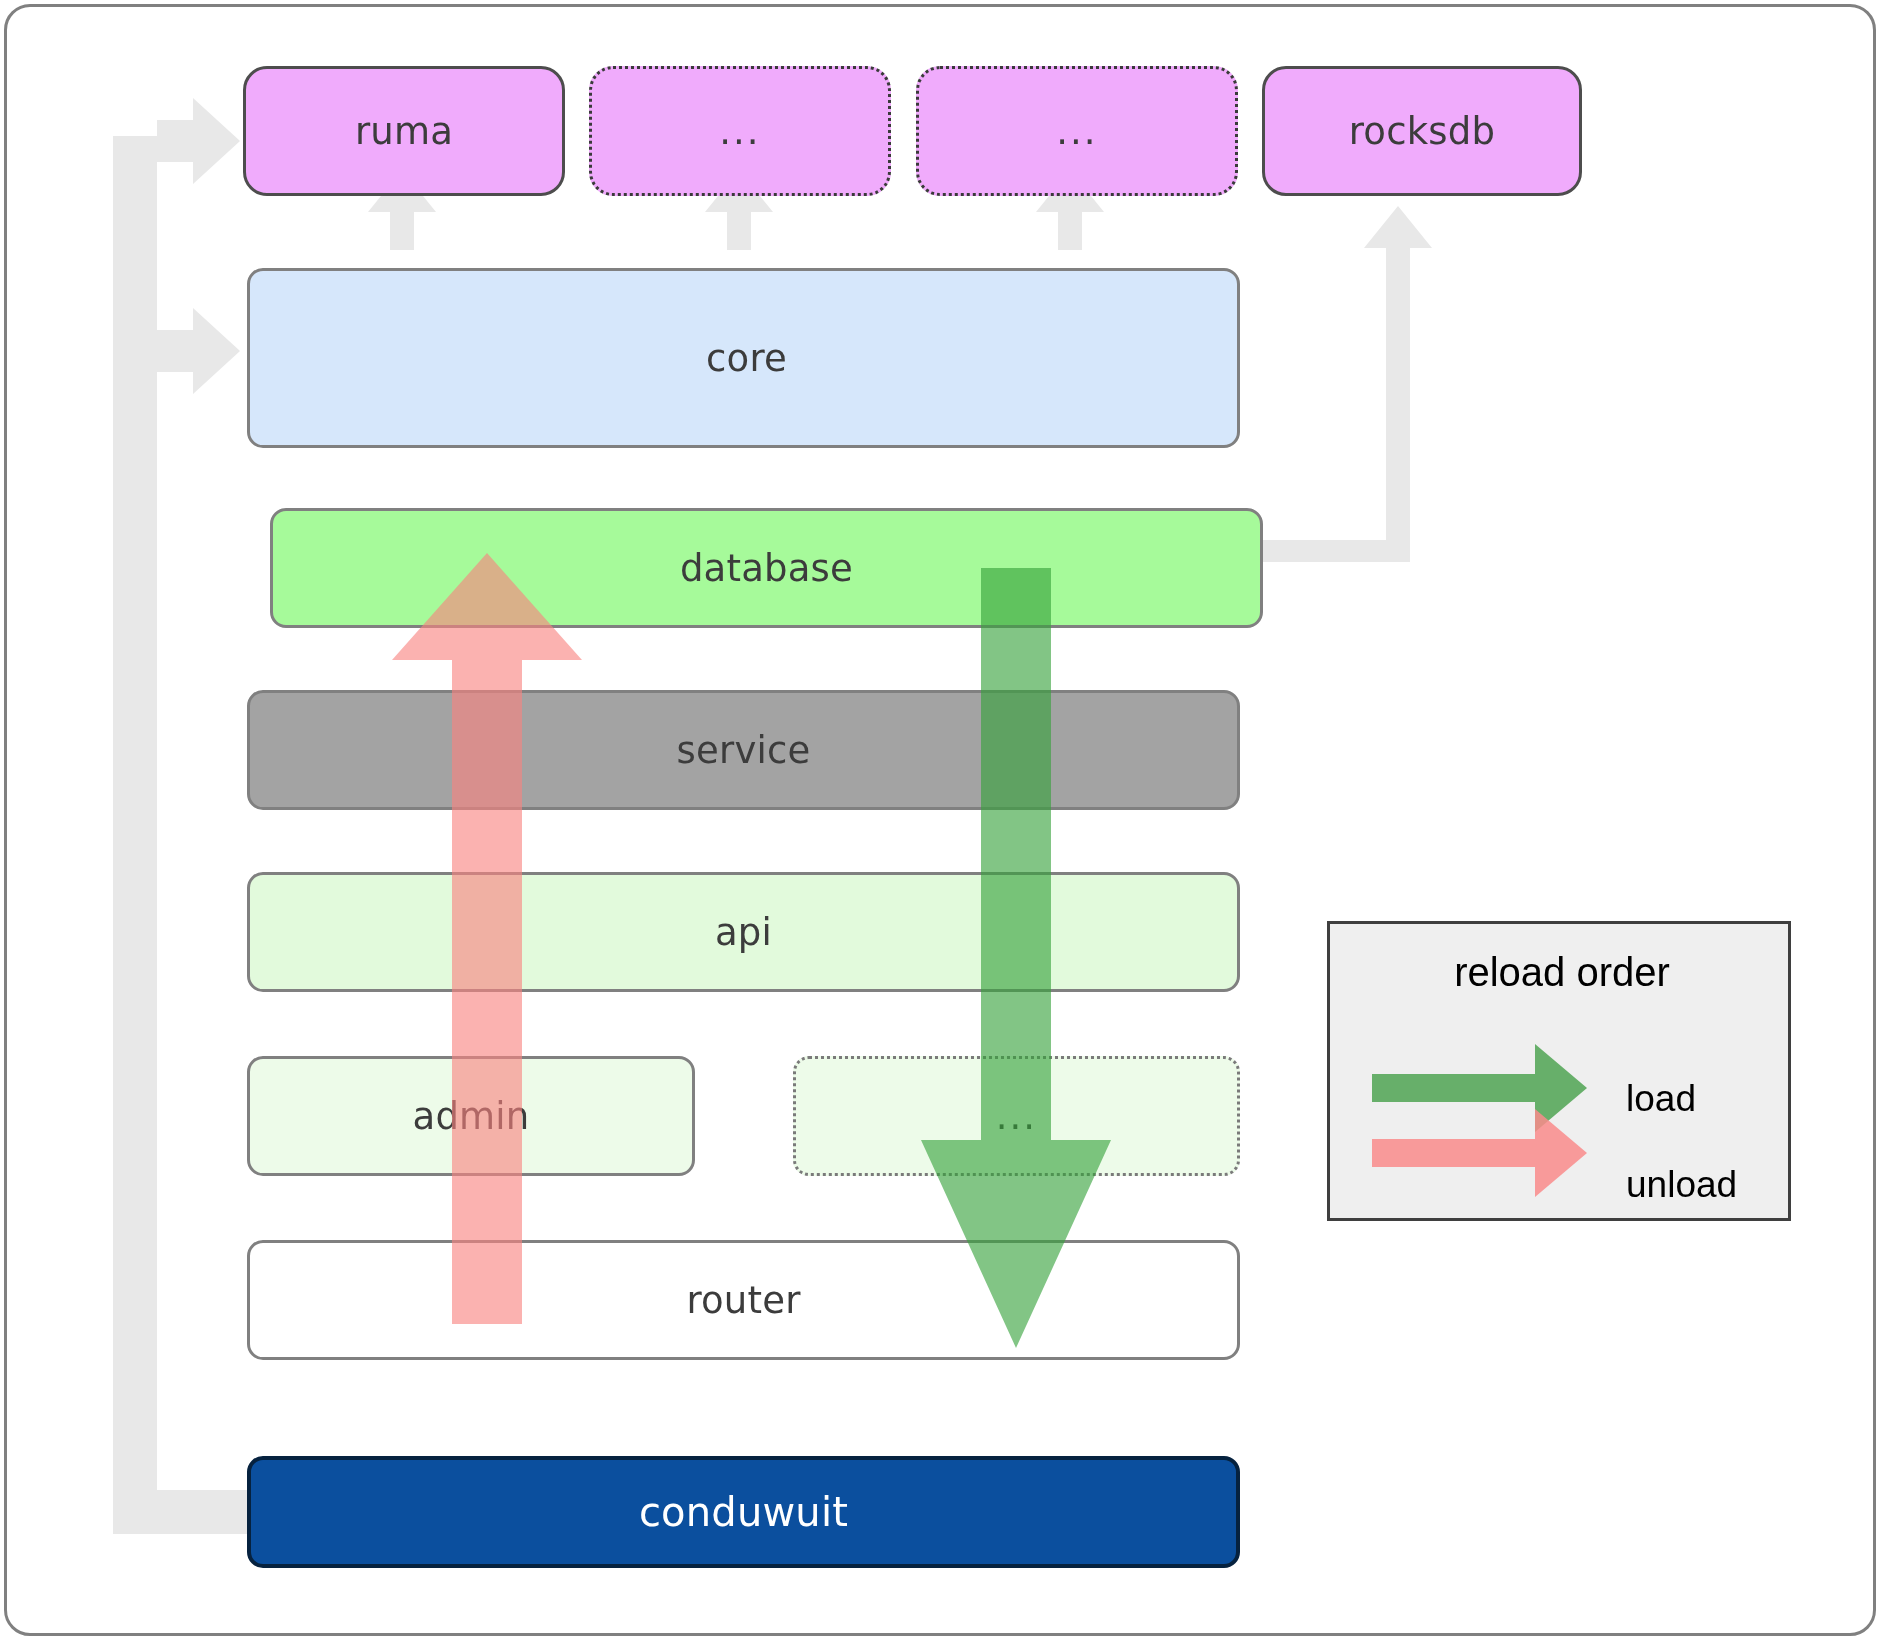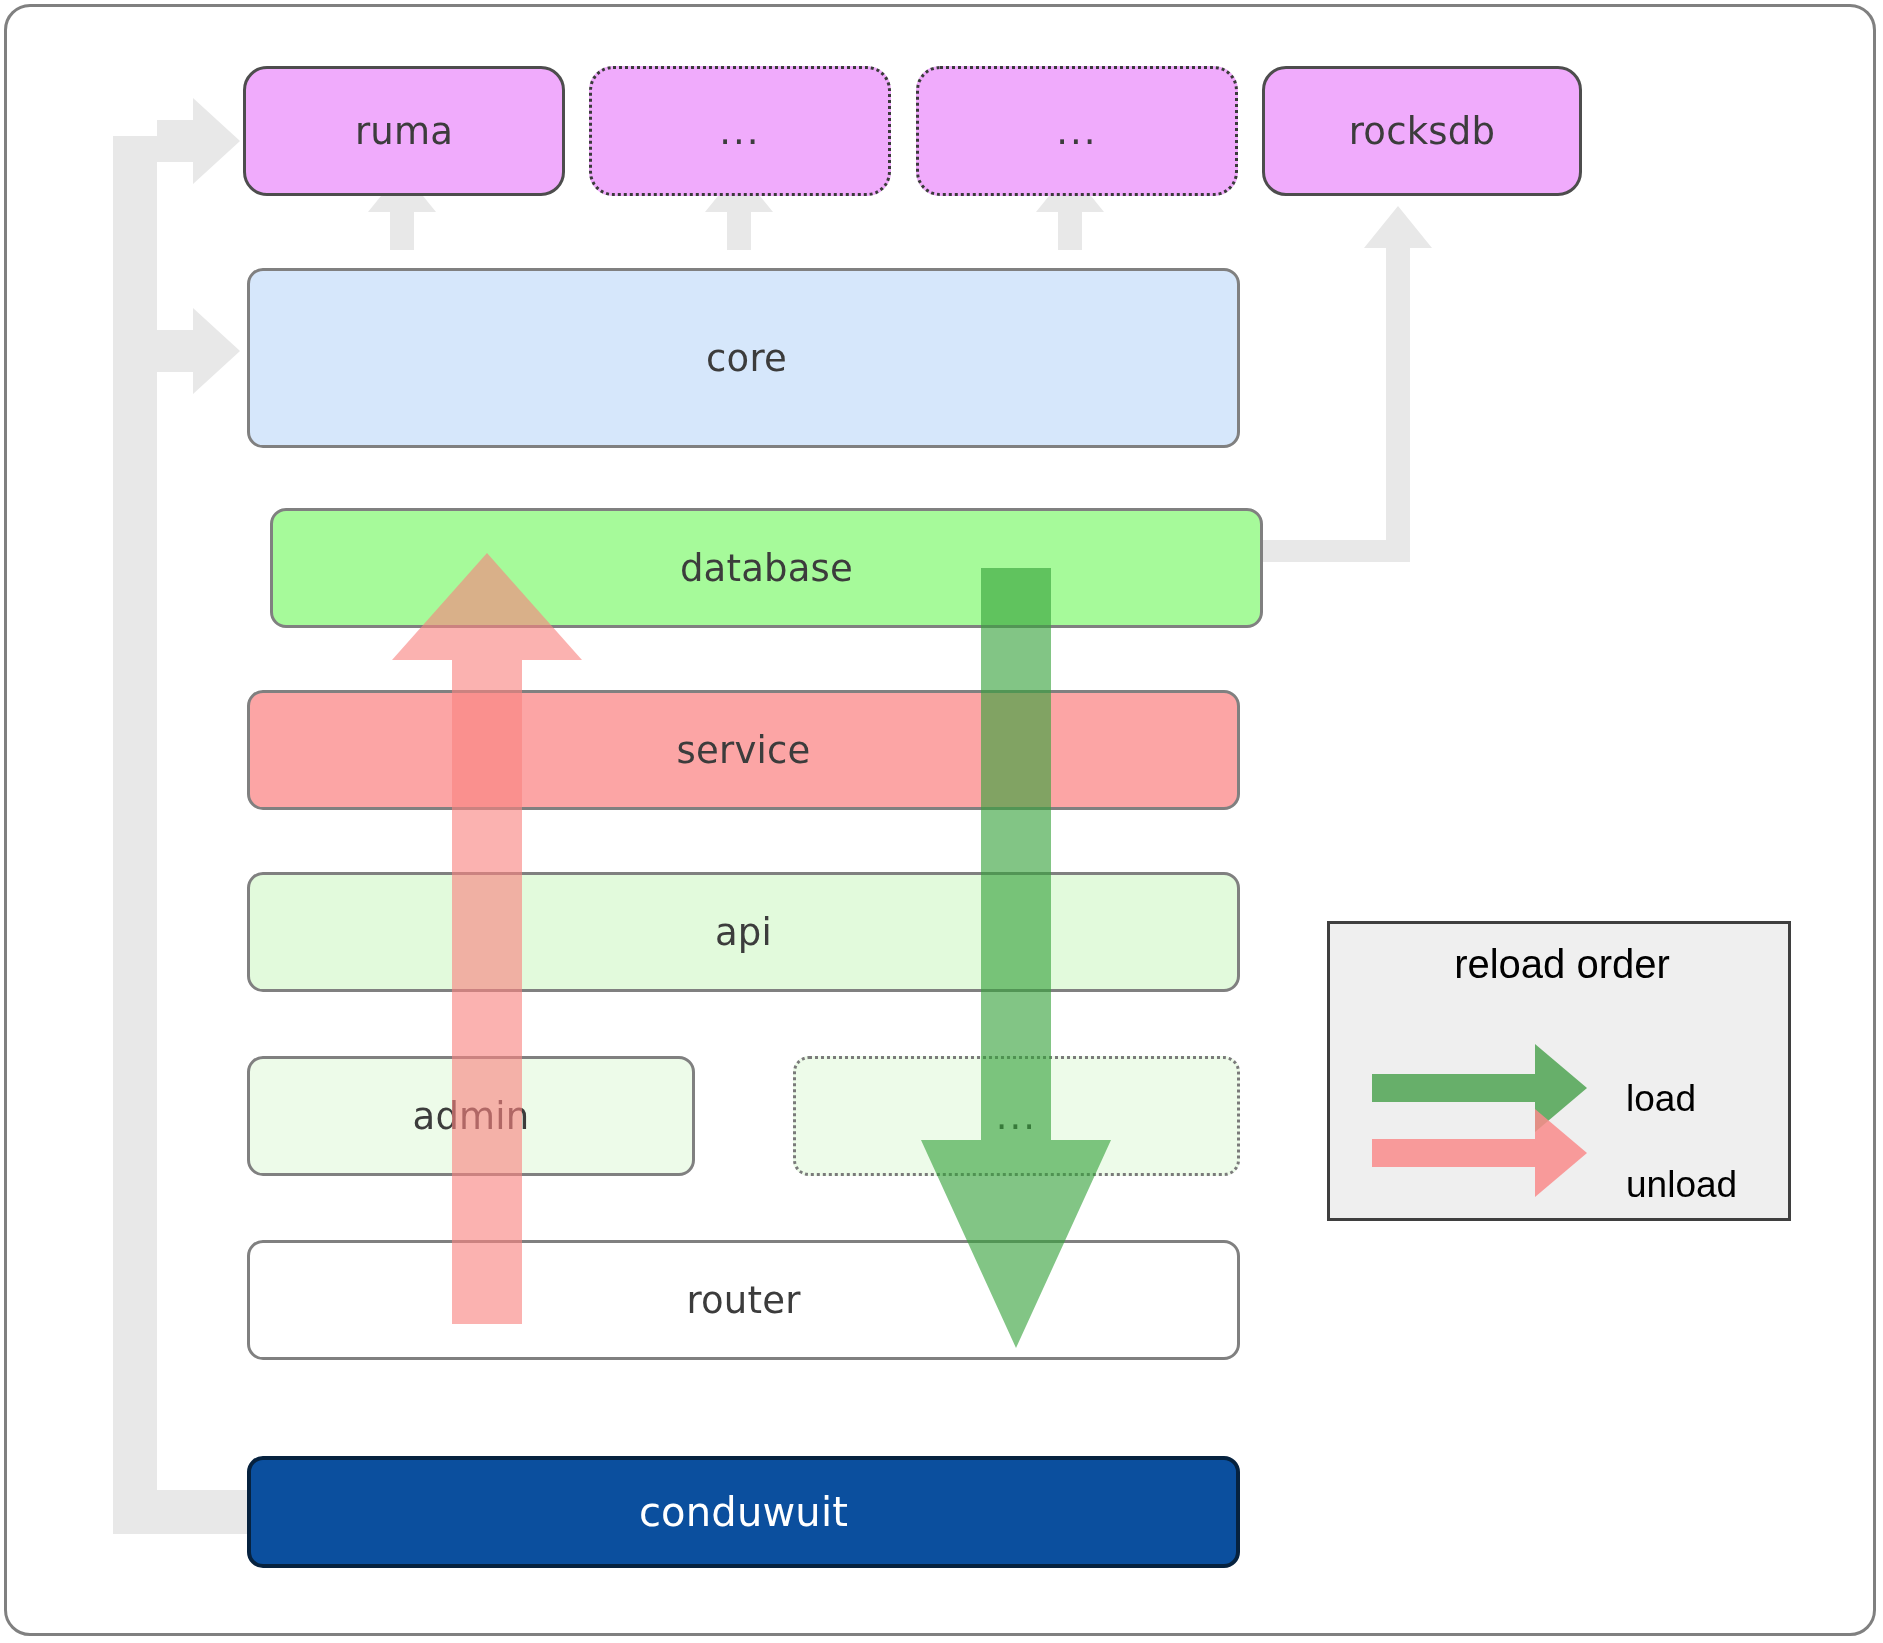--- a/index.html
+++ b/index.html
@@ -106,21 +106,21 @@
     top: 921px;
     width: 464px;
     height: 300px;
     background: #efefef;
     border: 3px solid #3f3f3f;
     box-sizing: border-box;
   }
   #legend-title {
     position: absolute;
     left: 0;
-    top: 18px;
+    top: 26px;
     width: 464px;
     text-align: center;
     font-size: 40px;
     color: #000000;
     font-family: "Liberation Sans", sans-serif;
   }
   .legend-label {
     position: absolute;
     font-size: 37px;
     color: #000000;
@@ -172,21 +172,21 @@
   </div>
 
   <div class="node core-box" style="left:247px; top:268px; width:993px; height:180px;padding-left:6px;">
     <span class="label">core</span>
   </div>
 
   <div class="node band" style="left:247px; top:508px; width:993px; height:120px; background:#a6fa9a;margin-left:23px;">
     <span class="label">database</span>
   </div>
 
-  <div class="node band" style="left:247px; top:690px; width:993px; height:120px; background:#fca5a5;">
+  <div class="node band" style="left:247px; top:690px; width:993px; height:120px; background:#a3a3a3;">
     <span class="label">service</span>
   </div>
 
   <div class="node band" style="left:247px; top:872px; width:993px; height:120px; background:#e2fadc;">
     <span class="label">api</span>
   </div>
 
   <div class="node band" style="left:247px; top:1056px; width:448px; height:120px; background:#edfbe9;">
     <span class="label">admin</span>
   </div>

